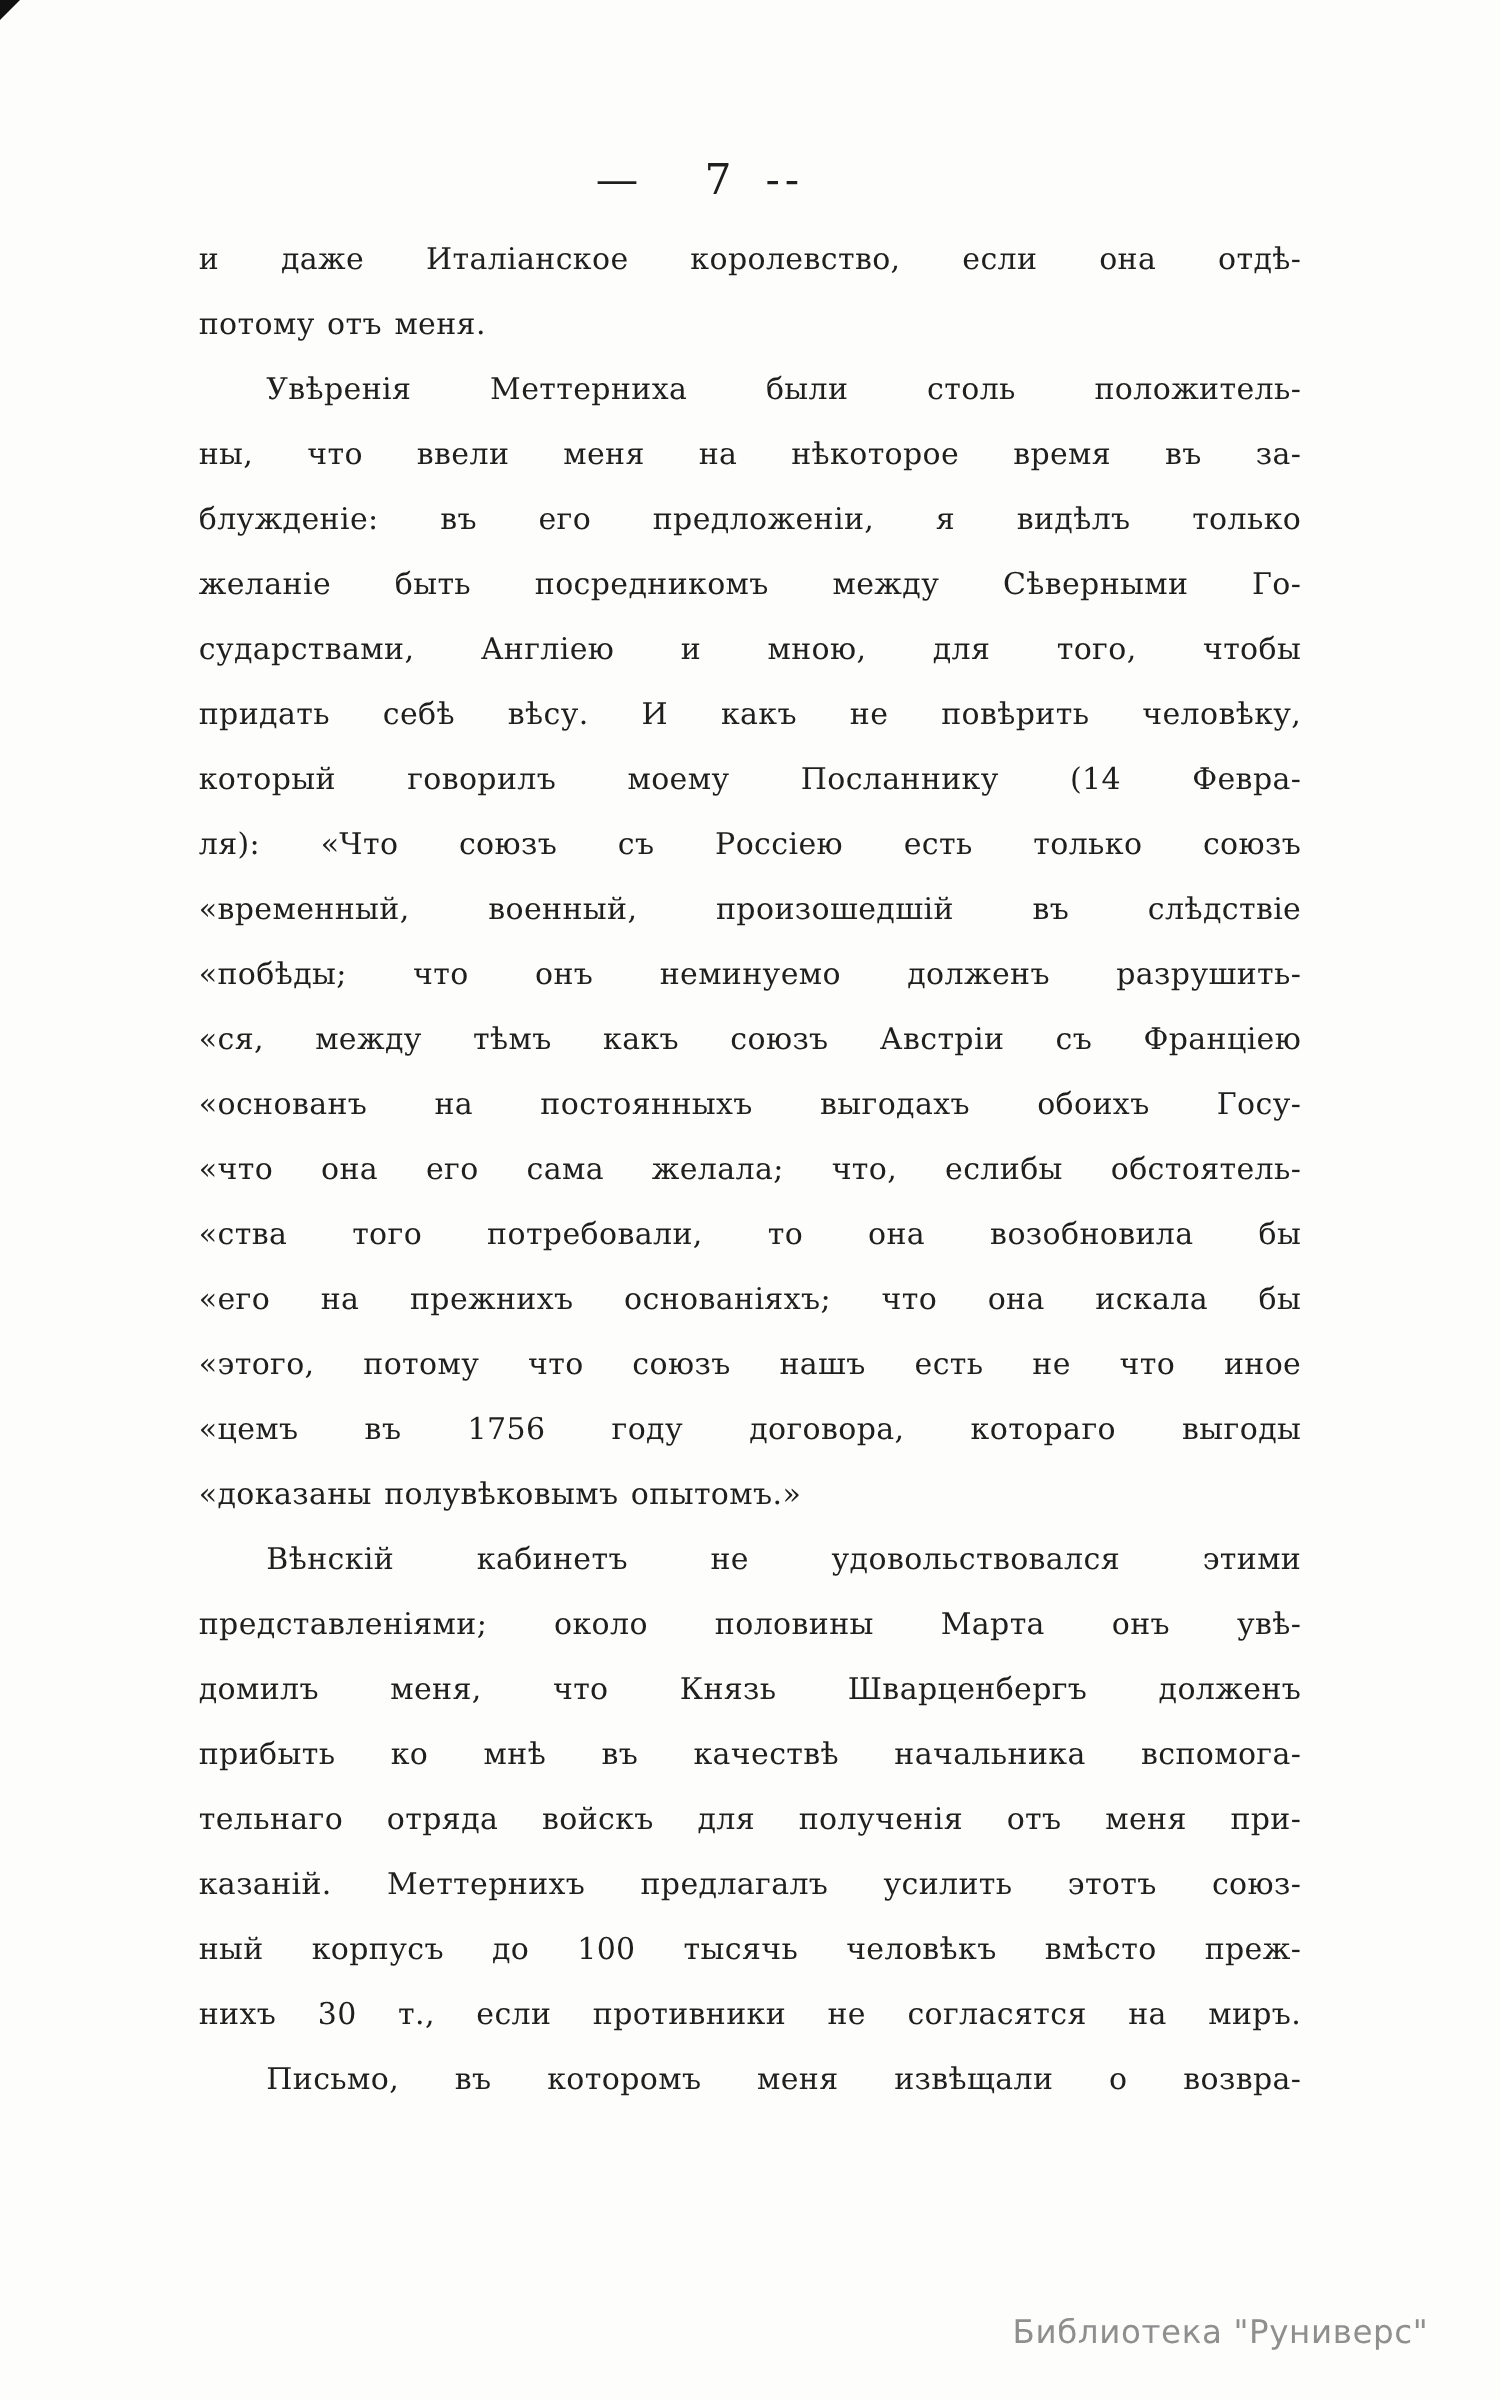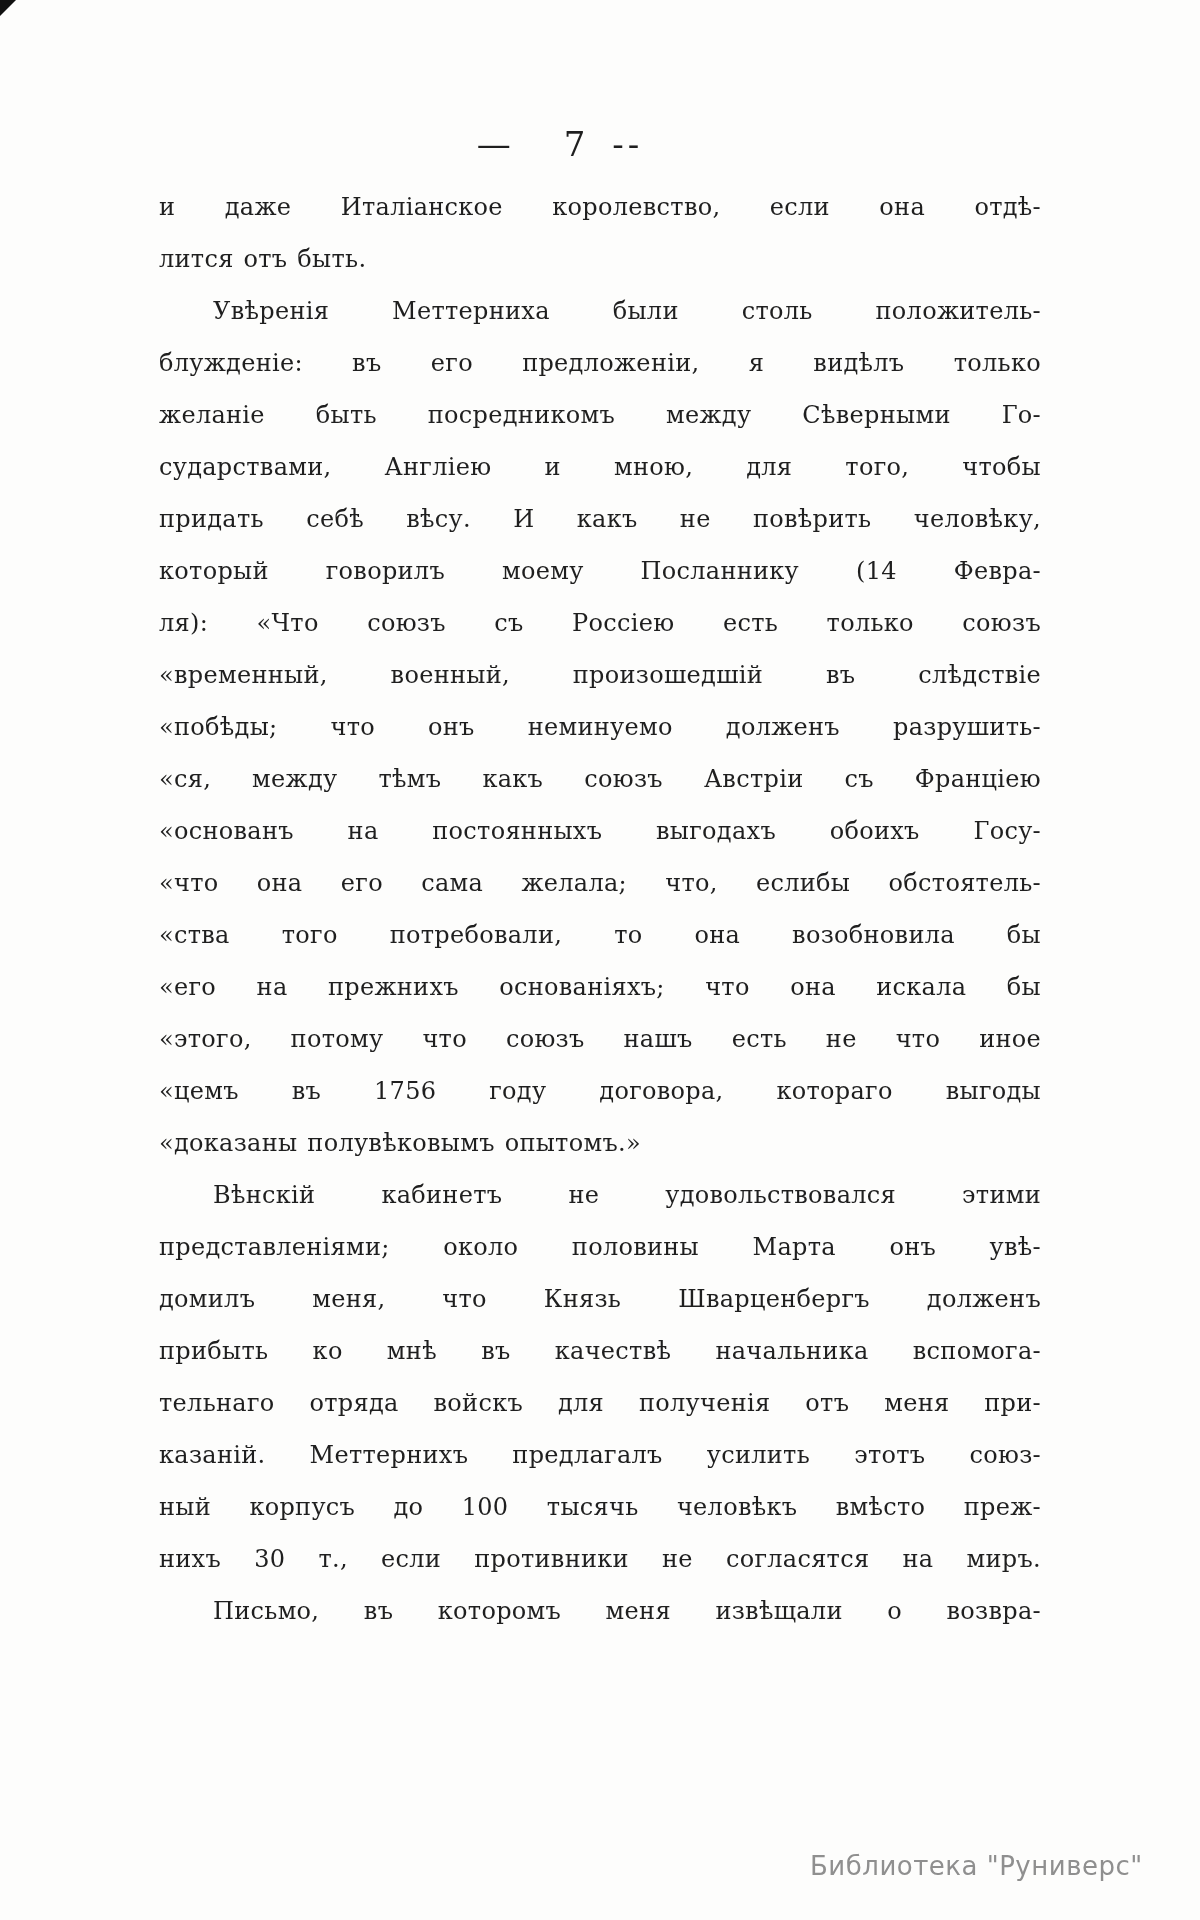--- a/index.html
+++ b/index.html
@@ -53,22 +53,23 @@
 <body>
 
 <div class="corner-artifact"></div>
 
 <div class="page-header">
   <span class="d1">—</span><span>7</span><span class="d2">--</span>
 </div>
 
 <div class="page-text">
     <div class="line j">и даже Италіанское королевство, если она отдѣ-</div>
-    <div class="line">лится отъ быть.</div>
+    <div class="line">потому отъ меня.</div>
     <div class="line j ind">Увѣренія Меттерниха были столь положитель-</div>
+    <div class="line j">ны, что ввели меня на нѣкоторое время въ за-</div>
     <div class="line j">блужденіе: въ его предложеніи, я видѣлъ только</div>
     <div class="line j">желаніе быть посредникомъ между Сѣверными Го-</div>
     <div class="line j">сударствами, Англіею и мною, для того, чтобы</div>
     <div class="line j">придать себѣ вѣсу. И какъ не повѣрить человѣку,</div>
     <div class="line j">который говорилъ моему Посланнику (14 Февра-</div>
     <div class="line j">ля): «Что союзъ съ Россіею есть только союзъ</div>
     <div class="line j">«временный, военный, произошедшій въ слѣдствіе</div>
     <div class="line j">«побѣды; что онъ неминуемо долженъ разрушить-</div>
     <div class="line j">«ся, между тѣмъ какъ союзъ Австріи съ Франціею</div>
     <div class="line j">«основанъ на постоянныхъ выгодахъ обоихъ Госу-</div>

